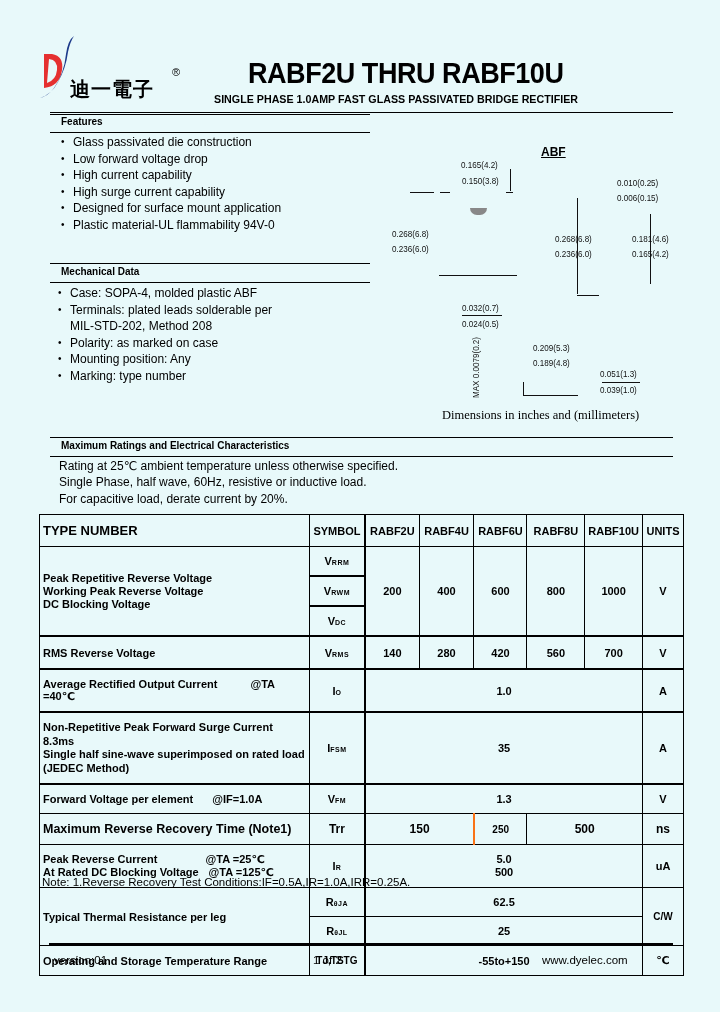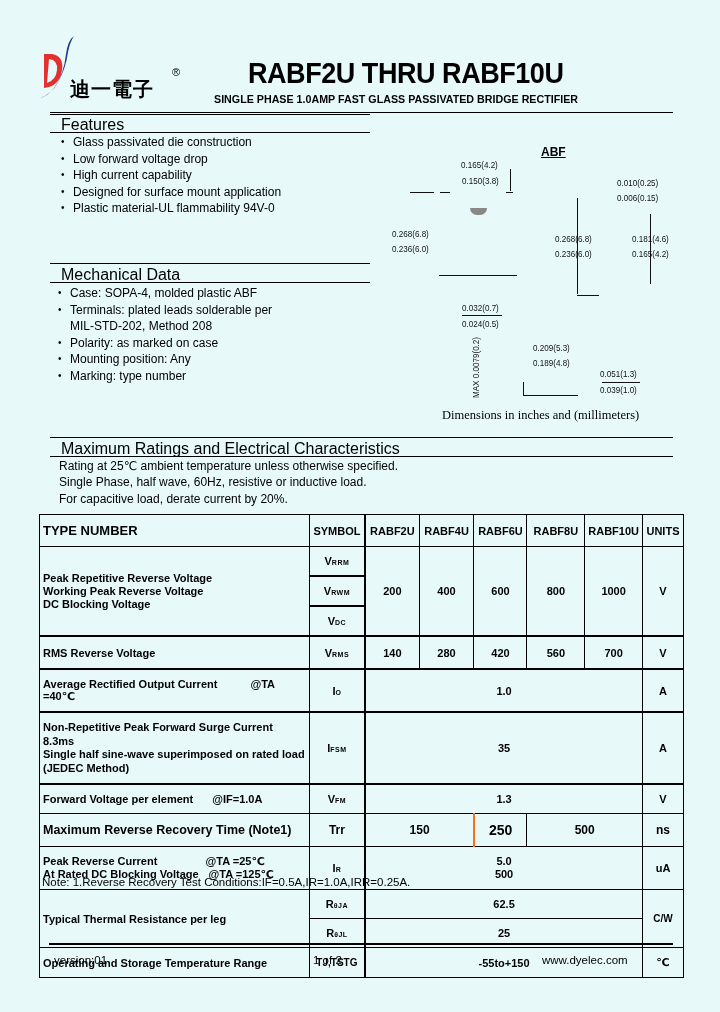--- a/index.html
+++ b/index.html
@@ -9,21 +9,21 @@
   }
   .abs { position:absolute; }
   
   .logo { left:38px; top:34px; width:150px; height:70px; }
   .logo-cn { position:absolute; left:32px; top:42px; font-size:20px; font-weight:bold; letter-spacing:1px; font-family:"DejaVu Sans", sans-serif; }
   .logo-reg { position:absolute; left:134px; top:32px; font-size:11px; }
   .title { left:248px; top:56px; font-size:30px; font-weight:bold; letter-spacing:-0.5px; transform:scaleX(0.9); transform-origin:left top; white-space:nowrap; }
   .subtitle { left:214px; top:93px; font-size:11.5px; font-weight:bold; white-space:nowrap; transform:scaleX(0.93); transform-origin:left top; }
   .hr { background:#000; height:1px; }
   
-  .sec-title { font-size:16px; font-weight:normal; white-space:nowrap;text-align:center; }
+  .sec-title { font-size:10px; font-weight:bold; white-space:nowrap;text-align:center; }
   .bul-list { list-style:none; margin:0; padding:0; font-size:12px; }
   .bul-list li { position:relative; padding-left:20px; height:16.6px; line-height:16px; white-space:nowrap; }
   .bul-list li::before { content:"\2022"; position:absolute; left:8px; top:0; font-size:10px; }
   .bul-list li.cont::before { content:""; }
   
   .dim { font-size:9.5px; white-space:nowrap; color:#111; transform:scaleX(0.85); transform-origin:left top; }
   .dline { background:#111; }
   .abf-label { left:541px; top:145px; font-size:12px; font-weight:bold; text-decoration:underline; }
   .caption { left:442px; top:408px; font-family:"Liberation Serif", serif; font-size:12.5px; white-space:nowrap; }
   
@@ -54,20 +54,21 @@
 <div class="abs subtitle">SINGLE PHASE 1.0AMP FAST GLASS PASSIVATED BRIDGE RECTIFIER</div>
 <div class="abs hr" style="left:50px;top:112px;width:623px;"></div>
 
 <div class="abs hr" style="left:50px;top:114px;width:320px;"></div>
 <div class="abs sec-title" style="left:61px;top:116px;">Features</div>
 <div class="abs hr" style="left:50px;top:132px;width:320px;"></div>
 <ul class="abs bul-list" style="left:53px;top:134px;">
   <li>Glass passivated die construction</li>
   <li>Low forward voltage drop</li>
   <li>High current capability</li>
+  <li>High surge current capability</li>
   <li>Designed for surface mount application</li>
   <li>Plastic material-UL flammability 94V-0</li>
 </ul>
 
 <div class="abs hr" style="left:50px;top:263px;width:320px;"></div>
 <div class="abs sec-title" style="left:61px;top:266px;">Mechanical Data</div>
 <div class="abs hr" style="left:50px;top:282px;width:320px;"></div>
 <ul class="abs bul-list" style="left:50px;top:285px;">
   <li>Case: SOPA-4, molded plastic ABF</li>
   <li>Terminals: plated leads solderable per</li>
@@ -202,21 +203,21 @@
     </td>
     <td class="c"><span>V</span><span class="sub">FM</span></td>
     <td colspan="5" class="c thick-l">1.3</td>
     <td class="c">V</td>
   </tr>
 
   <tr style="height:21px">
     <td style="font-size:12.5px">Maximum Reverse Recovery Time (Note1)</td>
     <td class="c" style="font-size:12px">Trr</td>
     <td colspan="2" class="c thick-l" style="font-size:12px;border-right:2px solid #f97316">150</td>
-    <td class="c" style="font-size:14px">250</td>
+    <td class="c" style="font-size:10px">250</td>
     <td colspan="2" class="c" style="font-size:12px">500</td>
     <td class="c" style="font-size:12px">ns</td>
   </tr>
 
   <tr style="height:32px">
     <td style="line-height:13px">
       <div><span>Peak Reverse Current</span><span style="position:absolute;left:166px">@TA =25℃</span></div>
       <div><span>At Rated DC Blocking Voltage</span><span style="position:absolute;left:169px">@TA =125℃</span></div>
     </td>
     <td class="c"><span>I</span><span class="sub">R</span></td>

